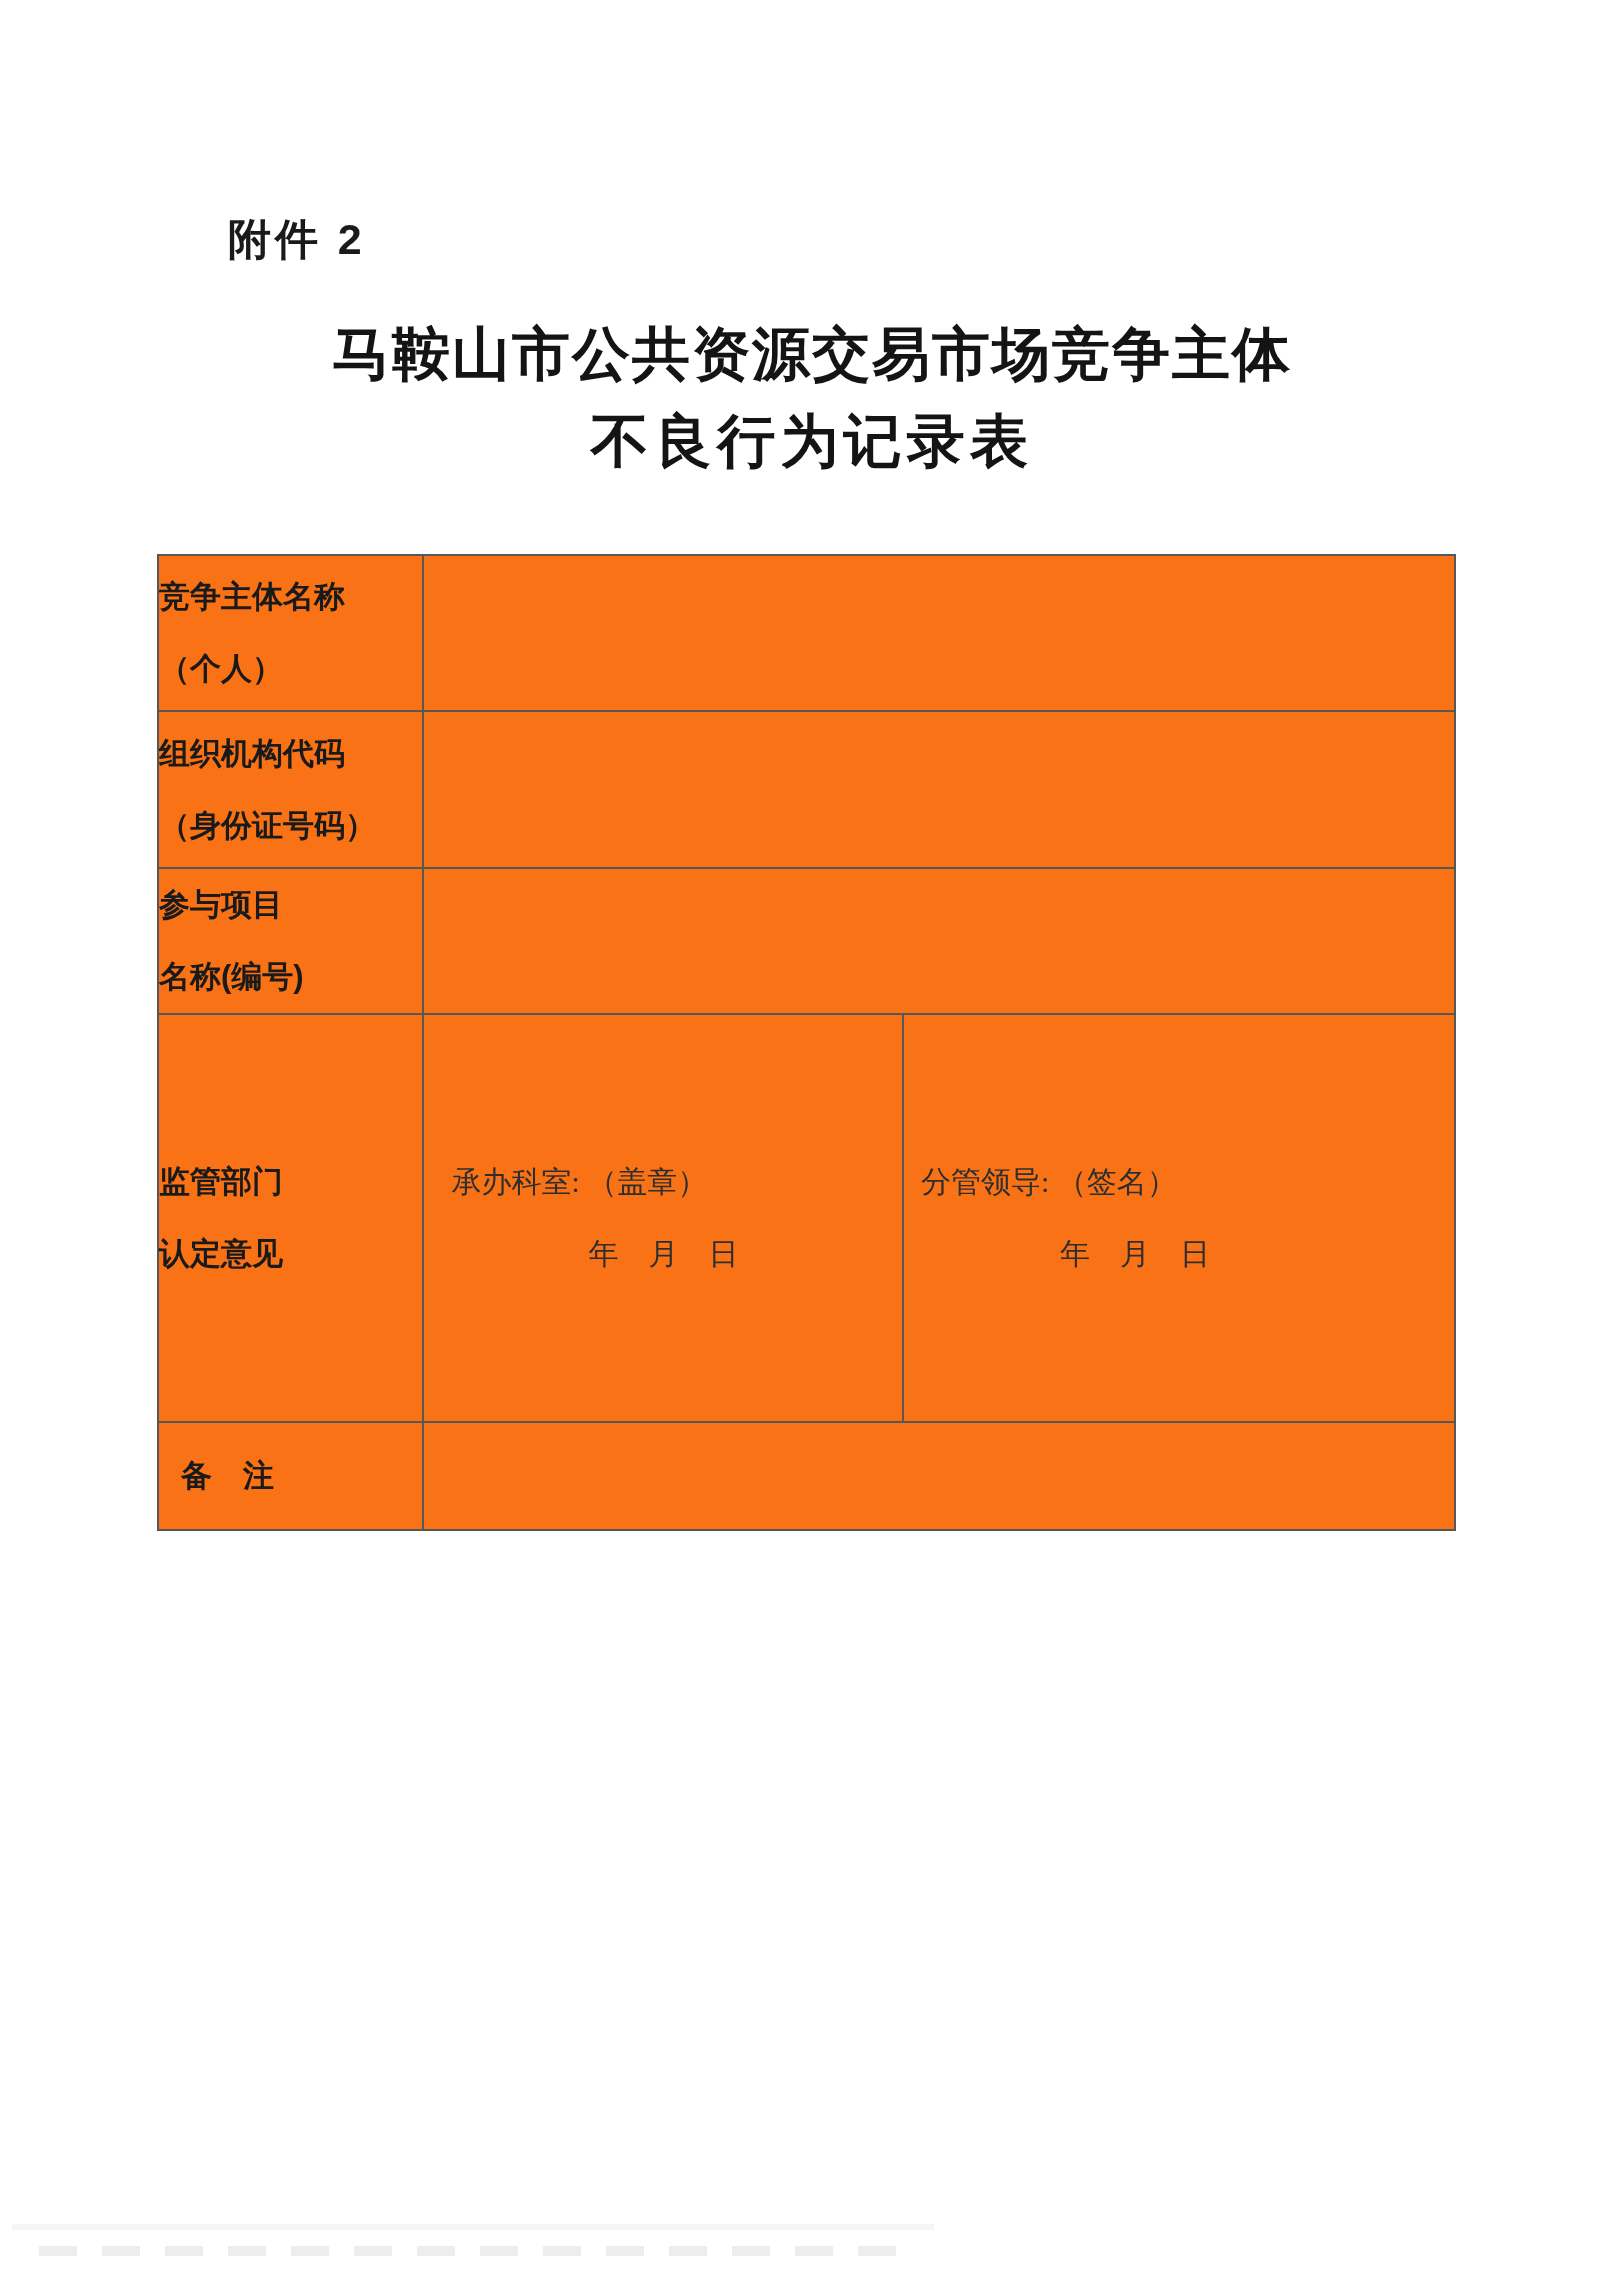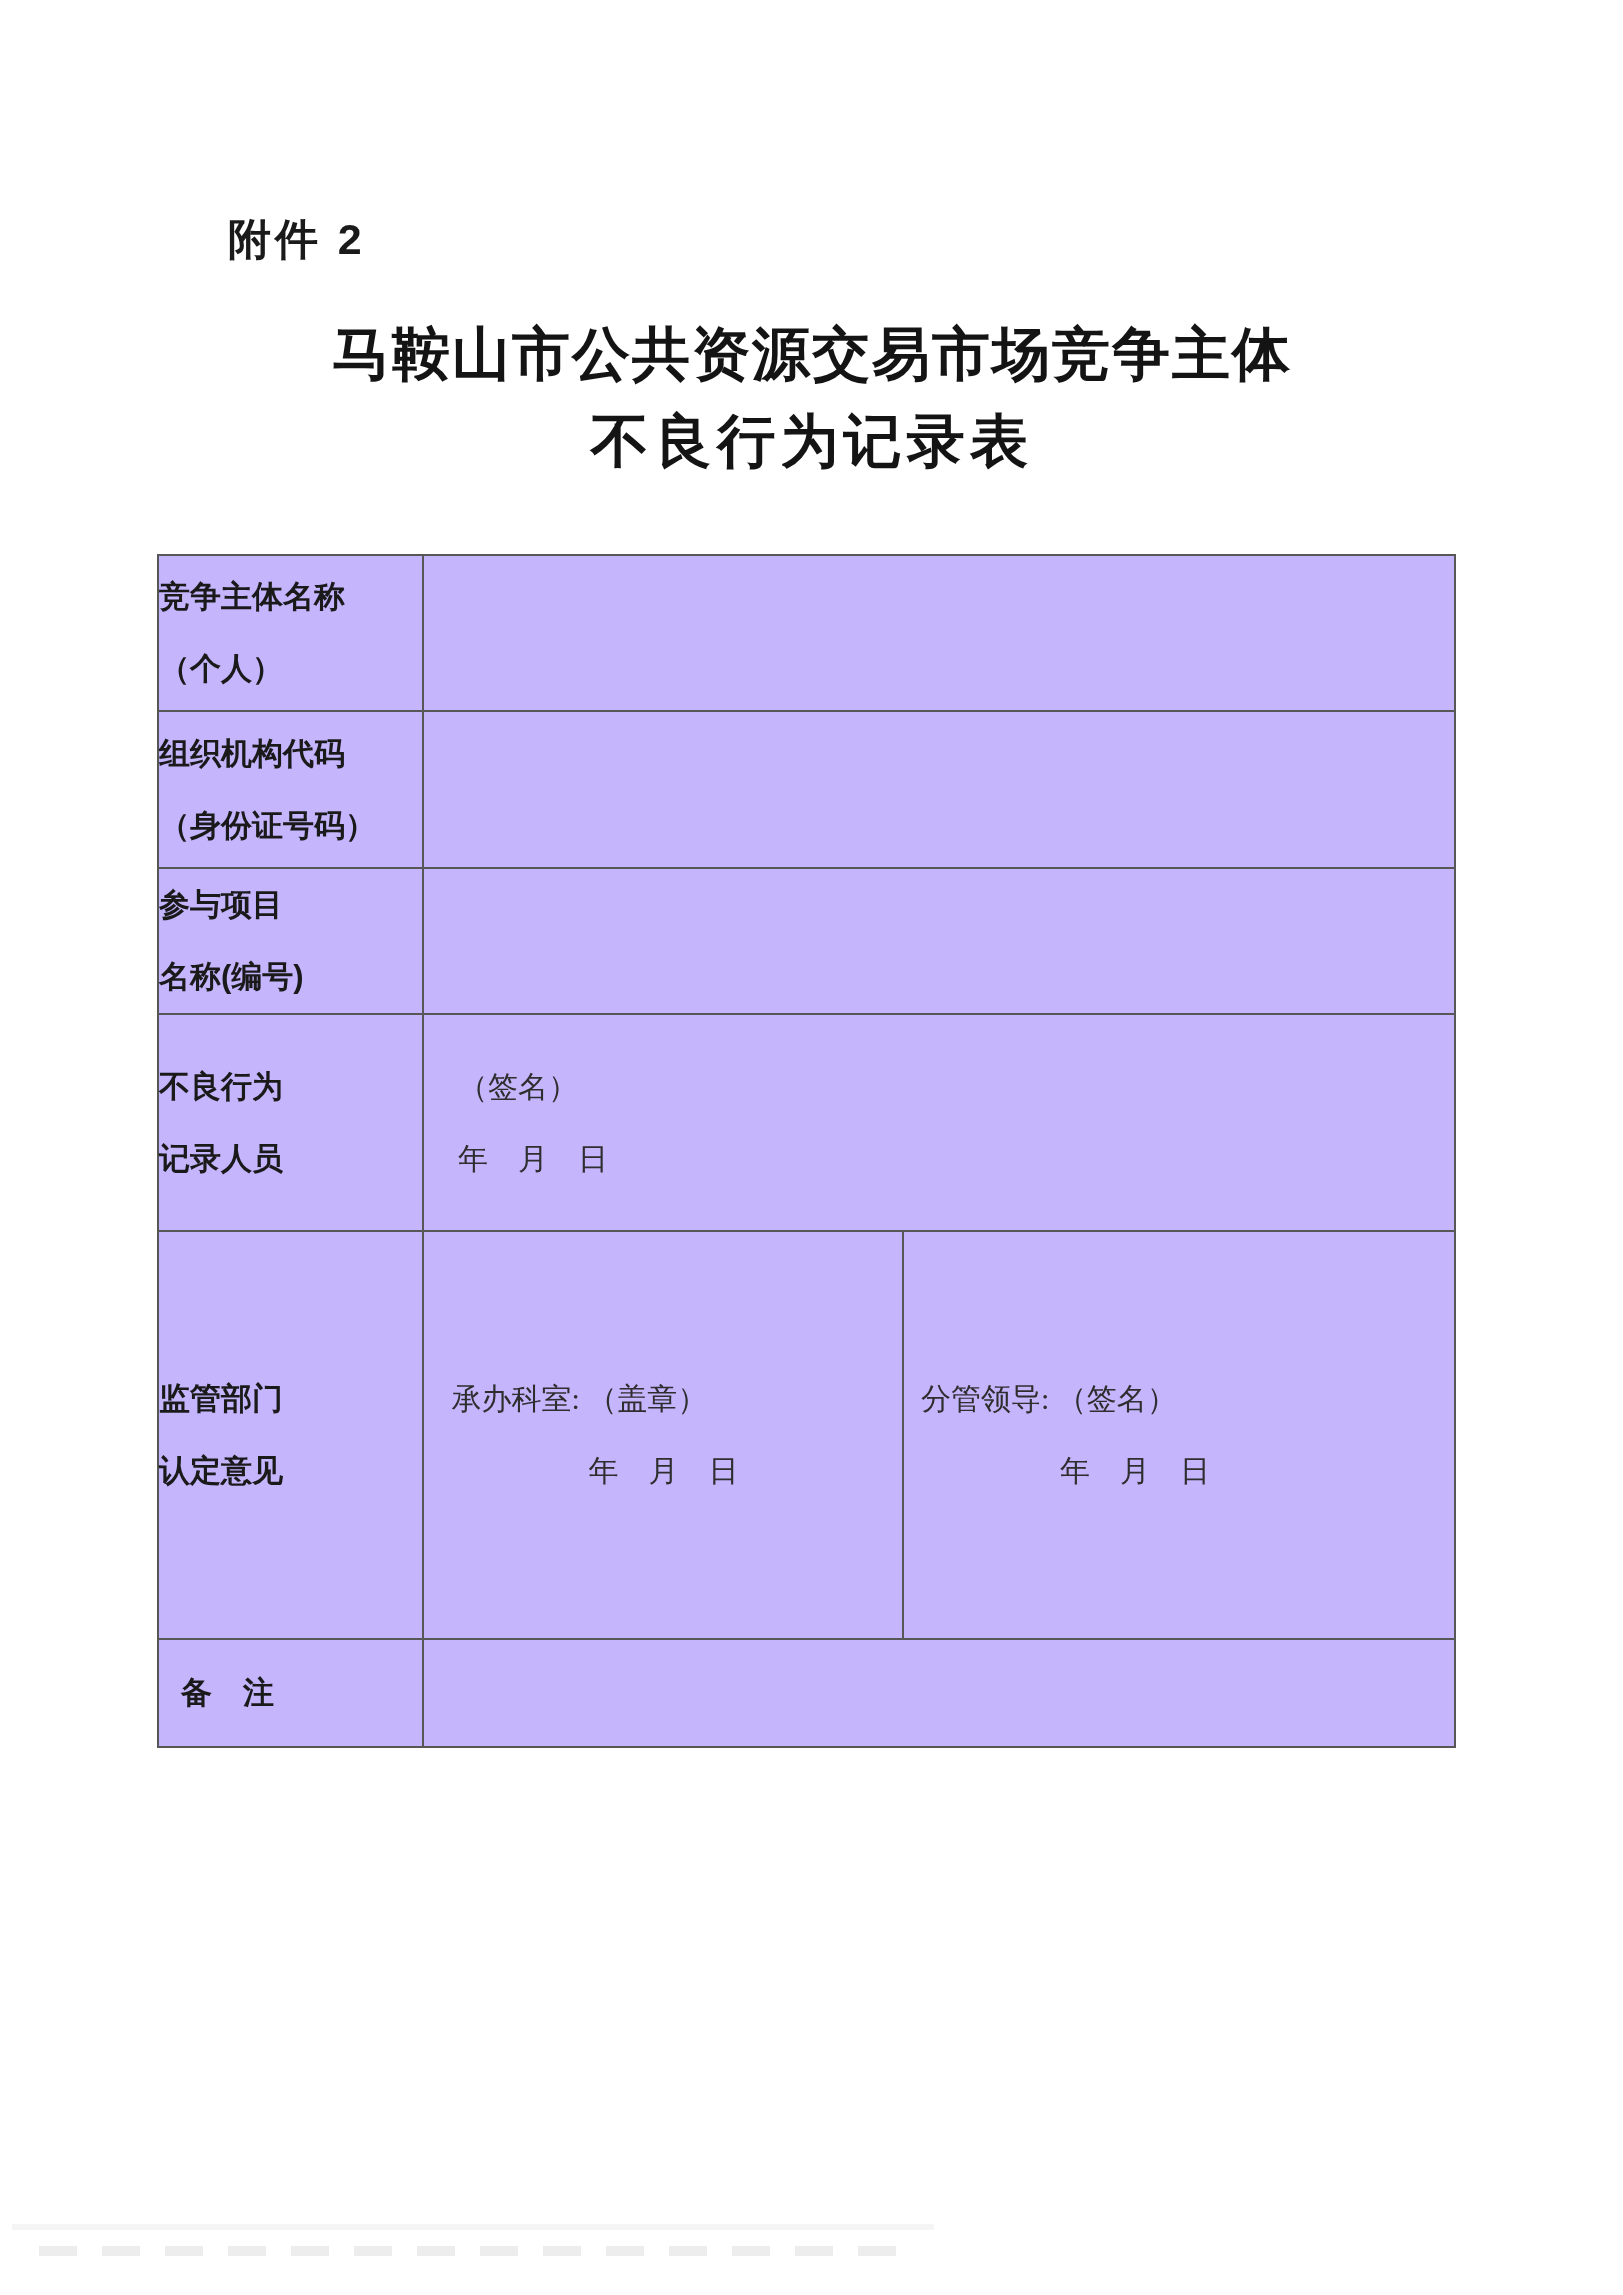--- a/index.html
+++ b/index.html
@@ -22,21 +22,21 @@
     font-family:"Liberation Serif",serif;
     font-weight:700;font-size:58px;line-height:87px;
     color:#141414;
   }
   .title .t1{letter-spacing:2px;}
   .title .t2{letter-spacing:5.2px;}
   table.form{
     position:absolute;left:157px;top:554px;
     width:1297px;
     border-collapse:collapse;table-layout:fixed;
-    background:#c4b5fd;
+    background:#f97316;
   }
   table.form td{
     border:2px solid #575757;
     vertical-align:middle;
     padding:0;
     overflow:visible;
   }
   td.label{
     padding-left:17px;
     font-weight:700;font-size:31px;line-height:72px;
@@ -97,30 +97,20 @@
 
       <tr style="height:141px">
         <td class="label">
           <div>参与项目</div>
           <div>名称(编号)</div>
         </td>
         <td class="fill" colspan="2"></td>
       </tr>
 
 
-      <tr style="height:217px">
-        <td class="label">
-          <div>不良行为</div>
-          <div>记录人员</div>
-        </td>
-        <td class="fill sign" colspan="2">
-          <div class="l1">（签名）</div>
-          <div class="l2">年　月　日</div>
-        </td>
-      </tr>
 
       <tr style="height:408px">
         <td class="label">
           <div>监管部门</div>
           <div>认定意见</div>
         </td>
         <td class="fill mid">
           <div class="l1">承办科室: （盖章）</div>
           <div class="l2">年　月　日</div>
         </td>

